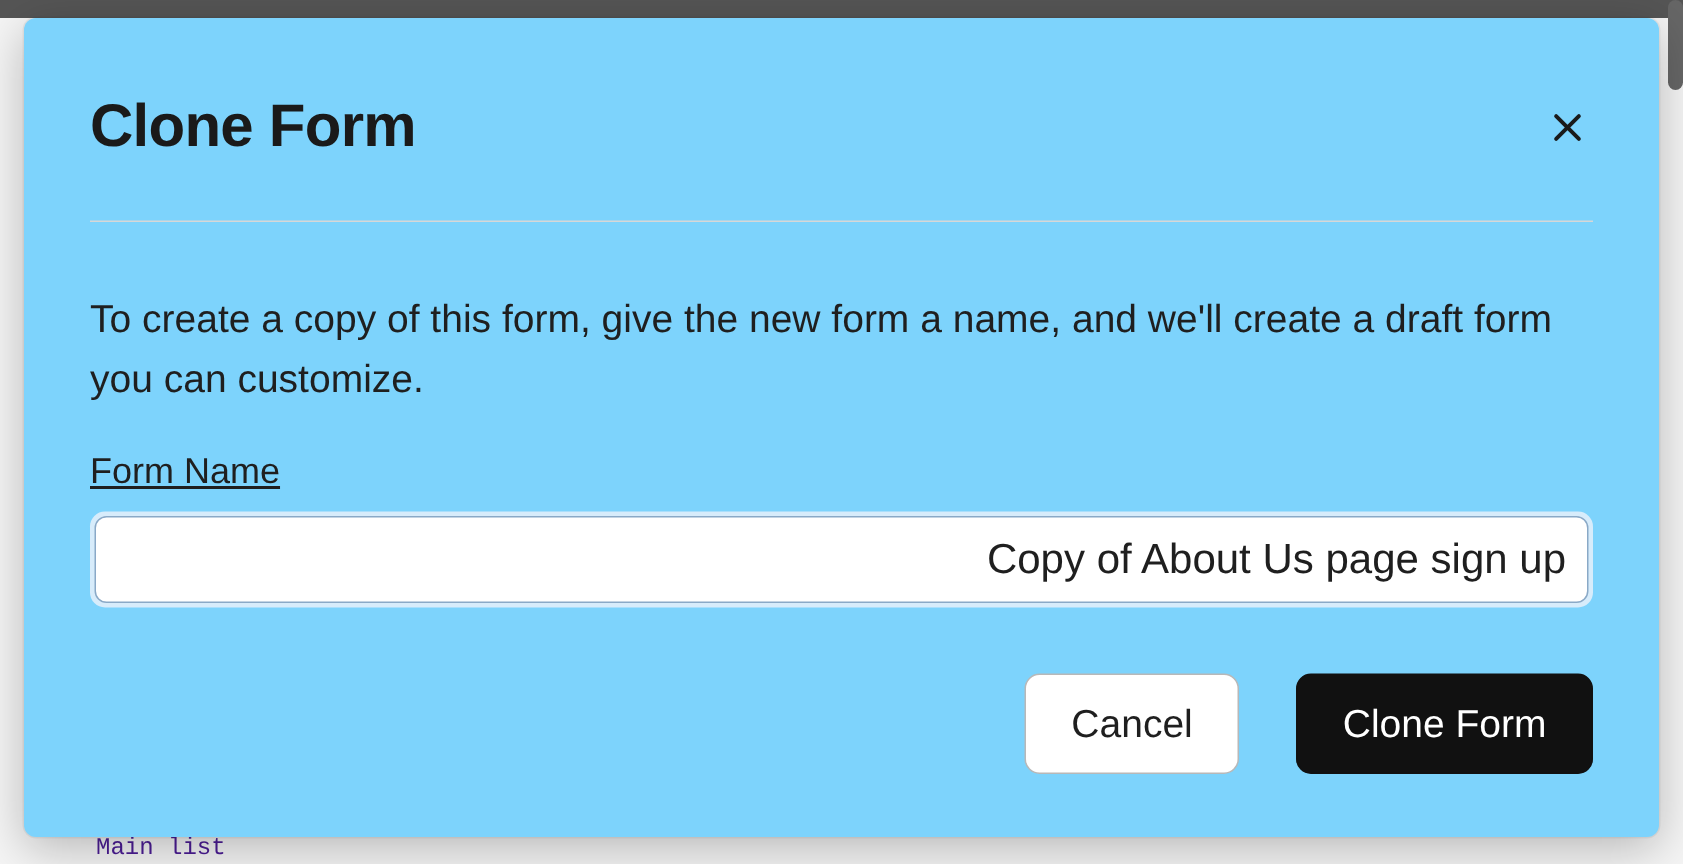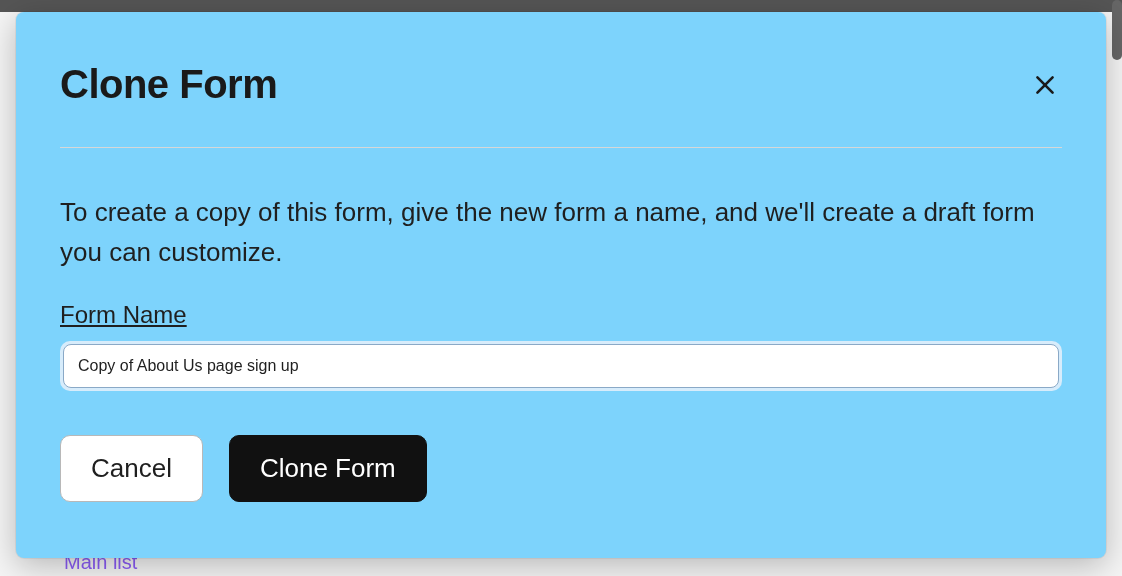--- a/index.html
+++ b/index.html
@@ -12,22 +12,23 @@
     .bg-top {
       position: absolute;
       top: 0; left: 0; right: 0;
       height: 12px;
       background: #555555;
     }
     .bg-text {
       position: absolute;
       bottom: 2px;
       left: 64px;
-      color: #8b5cf6;
-      font-size: 20px;
+      color: #4c1d95;
+      font-size: 16px;
+      font-family: Liberation Mono, monospace;
     }
     .scrollbar-thumb {
       position: absolute;
       top: 0;
       right: 0;
       width: 10px;
       height: 60px;
       background: #666;
       border-radius: 5px;
     }
@@ -84,32 +85,34 @@
       margin-bottom: 12px;
       text-decoration: underline;
     }
     .input-wrap {
       border-radius: 10px;
       padding: 3px;
       background: #d7ecfb;
     }
     .text-input {
       width: 100%;
-      font-size: 16px;
+      font-size: 28px;
       color: #1f1f1f;
       padding: 12px 14px;
       border: 1px solid #8aa9c7;
       border-radius: 8px;
       outline: none;
       background: #ffffff;
+      text-align: right;
     }
     .modal-footer {
       margin-top: 44px;
       display: flex;
-      gap: 26px;
+      justify-content: flex-end;
+      gap: 38px;
     }
     .btn {
       font-size: 26px;
       font-weight: 500;
       padding: 17px 30px;
       border-radius: 10px;
       cursor: pointer;
     }
     .btn-secondary {
       background: #ffffff;

